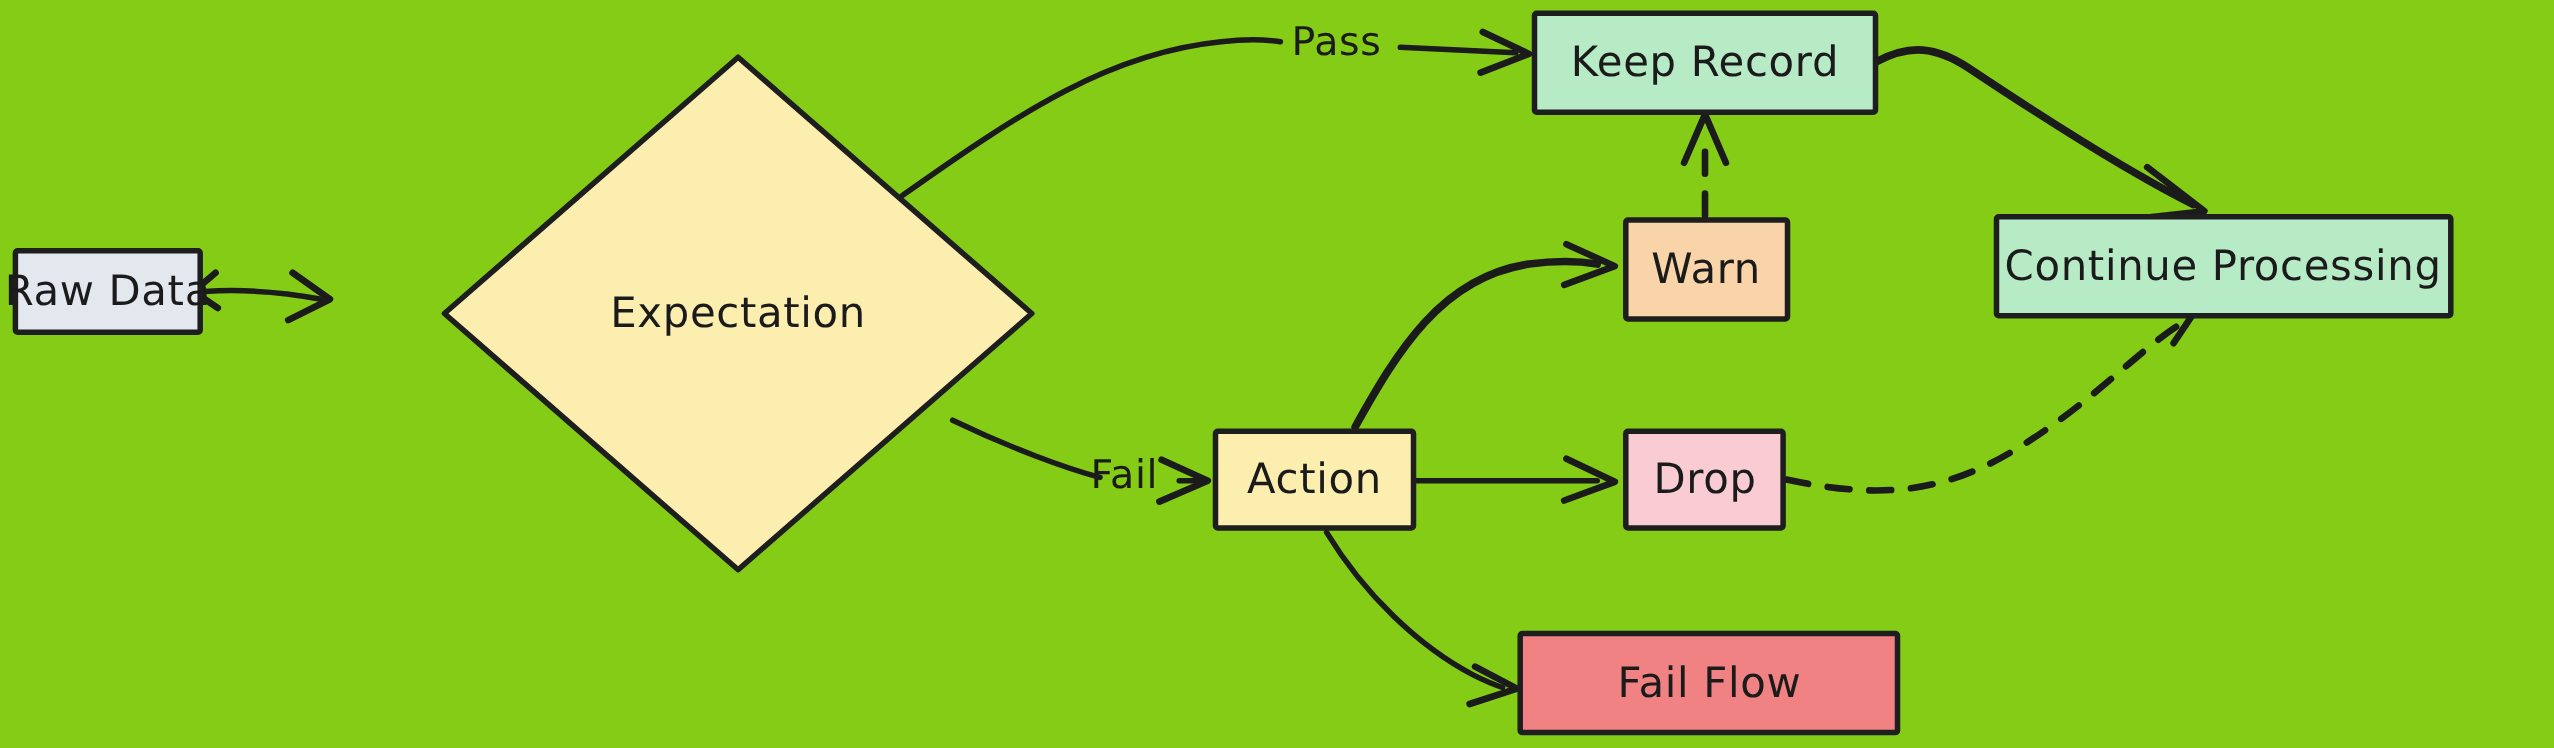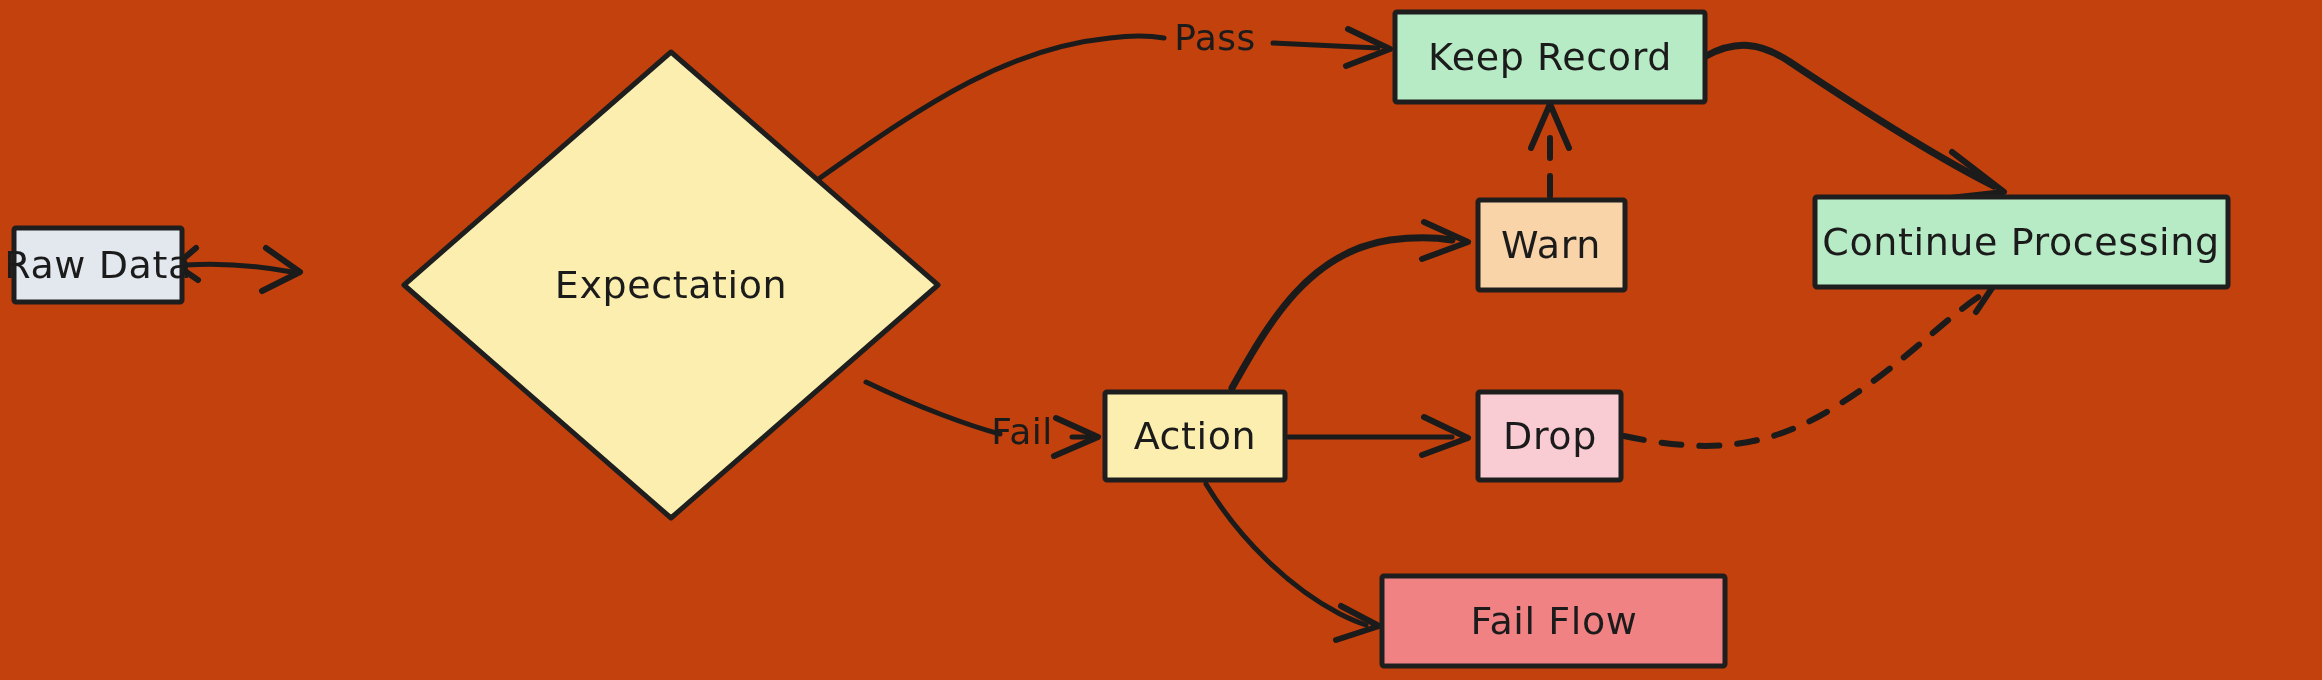--- a/index.html
+++ b/index.html
@@ -8,21 +8,21 @@
     padding: 0;
     background: #ffffff;
   }
   body {
     font-family: "DejaVu Sans", sans-serif;
   }
   #stage {
     position: relative;
     width: 2322px;
     height: 680px;
-    background: #c2410c;
+    background: #84cc16;
     overflow: hidden;
   }
   #diagram-svg {
     position: absolute;
     top: 0;
     left: 0;
     width: 2322px;
     height: 680px;
   }
   .node-shape {

